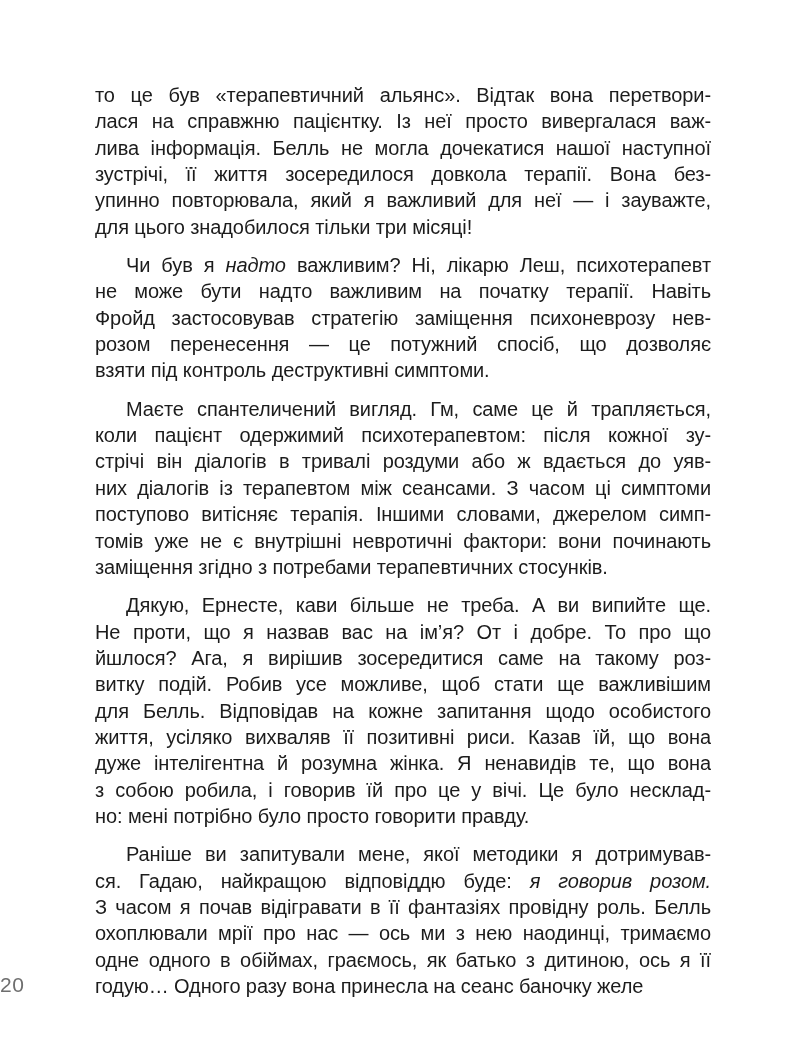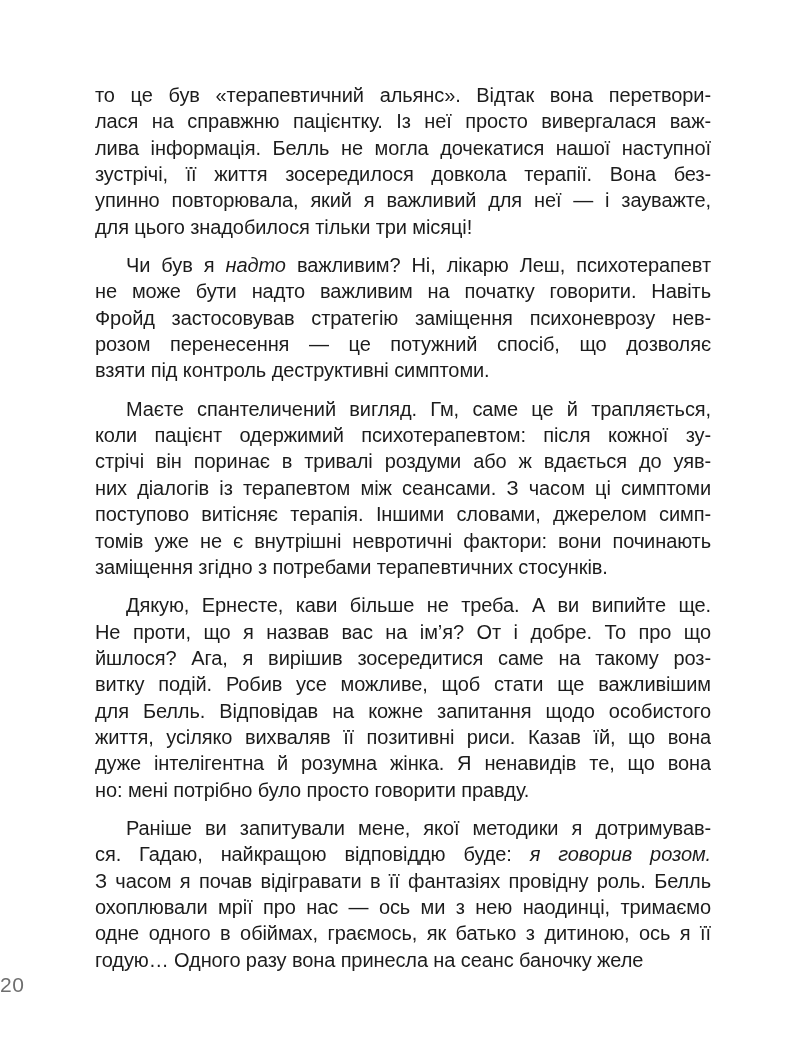--- a/index.html
+++ b/index.html
@@ -65,38 +65,39 @@
 
 <main class="book-page">
   <section class="text-block">
       <div class="line j"><span>то це був «терапевтичний альянс». Відтак вона перетвори-</span></div>
       <div class="line j"><span>лася на справжню пацієнтку. Із неї просто вивергалася важ-</span></div>
       <div class="line j"><span>лива інформація. Белль не могла дочекатися нашої наступної</span></div>
       <div class="line j"><span>зустрічі, її життя зосередилося довкола терапії. Вона без-</span></div>
       <div class="line j"><span>упинно повторювала, який я важливий для неї — і зауважте,</span></div>
       <div class="line"><span>для цього знадобилося тільки три місяці!</span></div>
       <div class="line j ind"><span>Чи був я </span><i>надто</i><span> важливим? Ні, лікарю Леш, психотерапевт</span></div>
-      <div class="line j"><span>не може бути надто важливим на початку говорити. Навіть</span></div>
+      <div class="line j"><span>не може бути надто важливим на початку терапії. Навіть</span></div>
       <div class="line j"><span>Фройд застосовував стратегію заміщення психоневрозу нев-</span></div>
       <div class="line j"><span>розом перенесення — це потужний спосіб, що дозволяє</span></div>
       <div class="line"><span>взяти під контроль деструктивні симптоми.</span></div>
       <div class="line j ind"><span>Маєте спантеличений вигляд. Гм, саме це й трапляється,</span></div>
       <div class="line j"><span>коли пацієнт одержимий психотерапевтом: після кожної зу-</span></div>
-      <div class="line j"><span>стрічі він поринає в тривалі роздуми або ж вдається до уяв-</span></div>
+      <div class="line j"><span>стрічі він діалогів в тривалі роздуми або ж вдається до уяв-</span></div>
       <div class="line j"><span>них діалогів із терапевтом між сеансами. З часом ці симптоми</span></div>
       <div class="line j"><span>поступово витісняє терапія. Іншими словами, джерелом симп-</span></div>
       <div class="line j"><span>томів уже не є внутрішні невротичні фактори: вони починають</span></div>
       <div class="line"><span>заміщення згідно з потребами терапевтичних стосунків.</span></div>
       <div class="line j ind"><span>Дякую, Ернесте, кави більше не треба. А ви випийте ще.</span></div>
       <div class="line j"><span>Не проти, що я назвав вас на ім’я? От і добре. То про що</span></div>
       <div class="line j"><span>йшлося? Ага, я вирішив зосередитися саме на такому роз-</span></div>
       <div class="line j"><span>витку подій. Робив усе можливе, щоб стати ще важливішим</span></div>
       <div class="line j"><span>для Белль. Відповідав на кожне запитання щодо особистого</span></div>
       <div class="line j"><span>життя, усіляко вихваляв її позитивні риси. Казав їй, що вона</span></div>
       <div class="line j"><span>дуже інтелігентна й розумна жінка. Я ненавидів те, що вона</span></div>
+      <div class="line j"><span>з собою робила, і говорив їй про це у вічі. Це було несклад-</span></div>
       <div class="line"><span>но: мені потрібно було просто говорити правду.</span></div>
       <div class="line j ind"><span>Раніше ви запитували мене, якої методики я дотримував-</span></div>
       <div class="line j"><span>ся. Гадаю, найкращою відповіддю буде: </span><i>я говорив розом.</i></div>
       <div class="line j"><span>З часом я почав відігравати в її фантазіях провідну роль. Белль</span></div>
       <div class="line j"><span>охоплювали мрії про нас — ось ми з нею наодинці, тримаємо</span></div>
       <div class="line j"><span>одне одного в обіймах, граємось, як батько з дитиною, ось я її</span></div>
       <div class="line"><span>годую… Одного разу вона принесла на сеанс баночку желе</span></div>
     </section>
   <footer class="page-footer">
     <span class="page-number">20</span>

